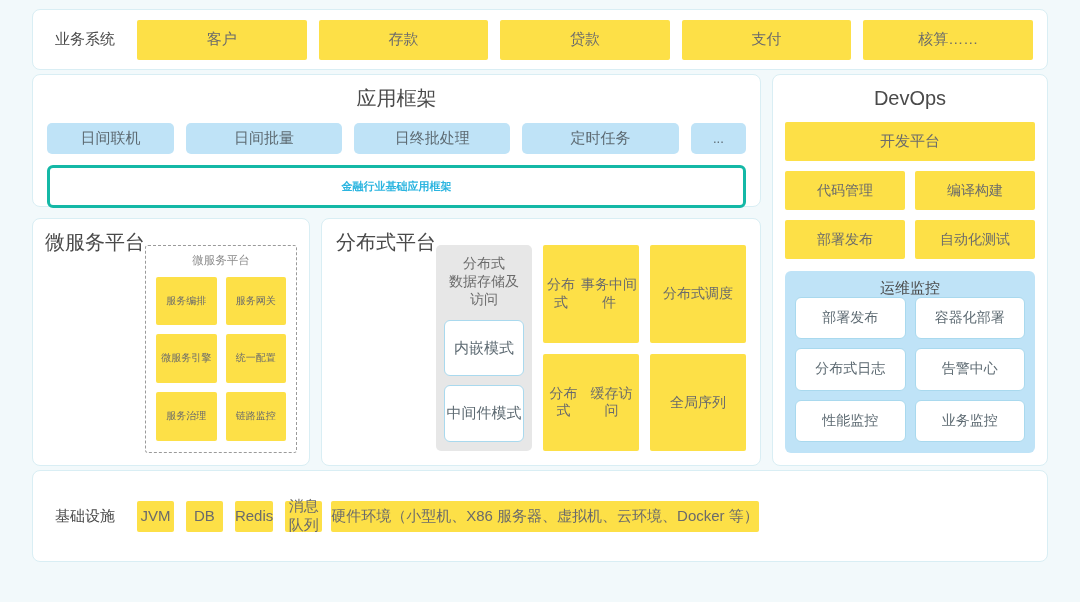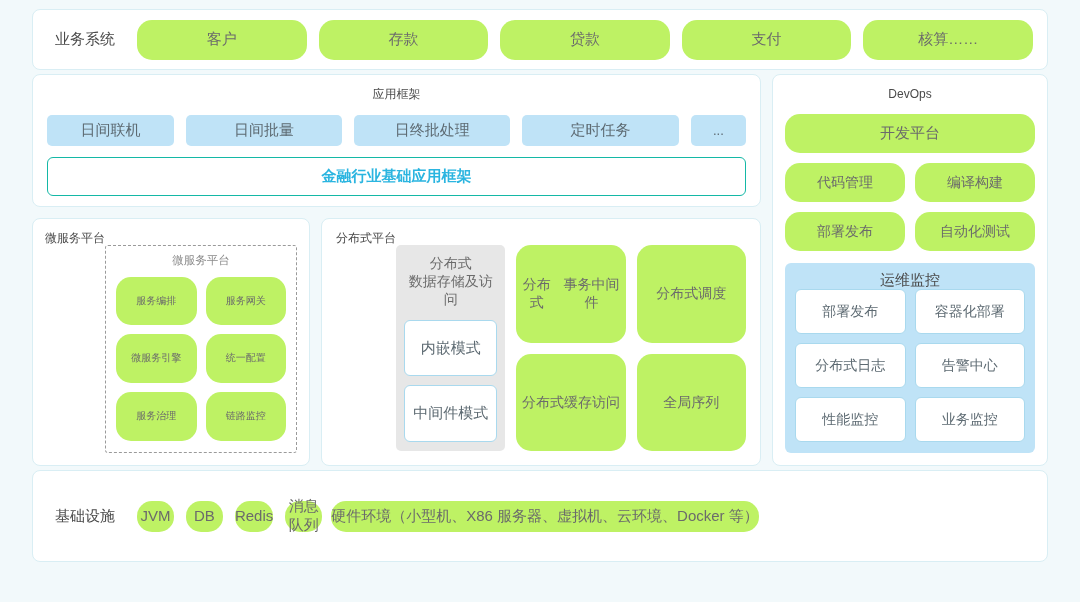--- a/index.html
+++ b/index.html
@@ -30,22 +30,22 @@
   
   .panel {
     background: #ffffff;
     border: 1px solid #d9eef4;
     border-radius: 8px;
     box-sizing: border-box;
   }
 
   
   .chip {
-    background: #bef264;
-    border-radius: 15px;
+    background: #fde047;
+    border-radius: 2px;
     color: #6b6b6b;
     font-size: 15px;
     display: flex;
     align-items: center;
     justify-content: center;
     text-align: center;
     line-height: 1.25;
     box-sizing: border-box;
   }
   .chip-blue {
@@ -64,21 +64,21 @@
     border-radius: 6px;
     color: #5d6a72;
     font-size: 15px;
     display: flex;
     align-items: center;
     justify-content: center;
     box-sizing: border-box;
   }
 
   .section-title {
-    font-size: 12px;
+    font-size: 20px;
     color: #4a4a4a;
     text-align: center;
     line-height: 1;
   }
 
   
   .row-business {
     height: 61px;
     display: flex;
     align-items: center;
@@ -122,27 +122,27 @@
   }
   .af-chips {
     display: flex;
     gap: 12px;
     margin-top: 15px;
   }
   .af-chips .chip-blue { height: 31px; }
   .af-base {
     margin-top: 11px;
     height: 37px;
-    border: 1px solid #14b8a6;
+    border: 3px solid #14b8a6;
     border-radius: 6px;
     display: flex;
     align-items: center;
     justify-content: center;
     color: #2bb5e0;
-    font-size: 15px;
+    font-size: 11px;
     font-weight: bold;
   }
 
   
   .lower-row {
     display: flex;
     gap: 11px;
     flex: 1;
   }
 

